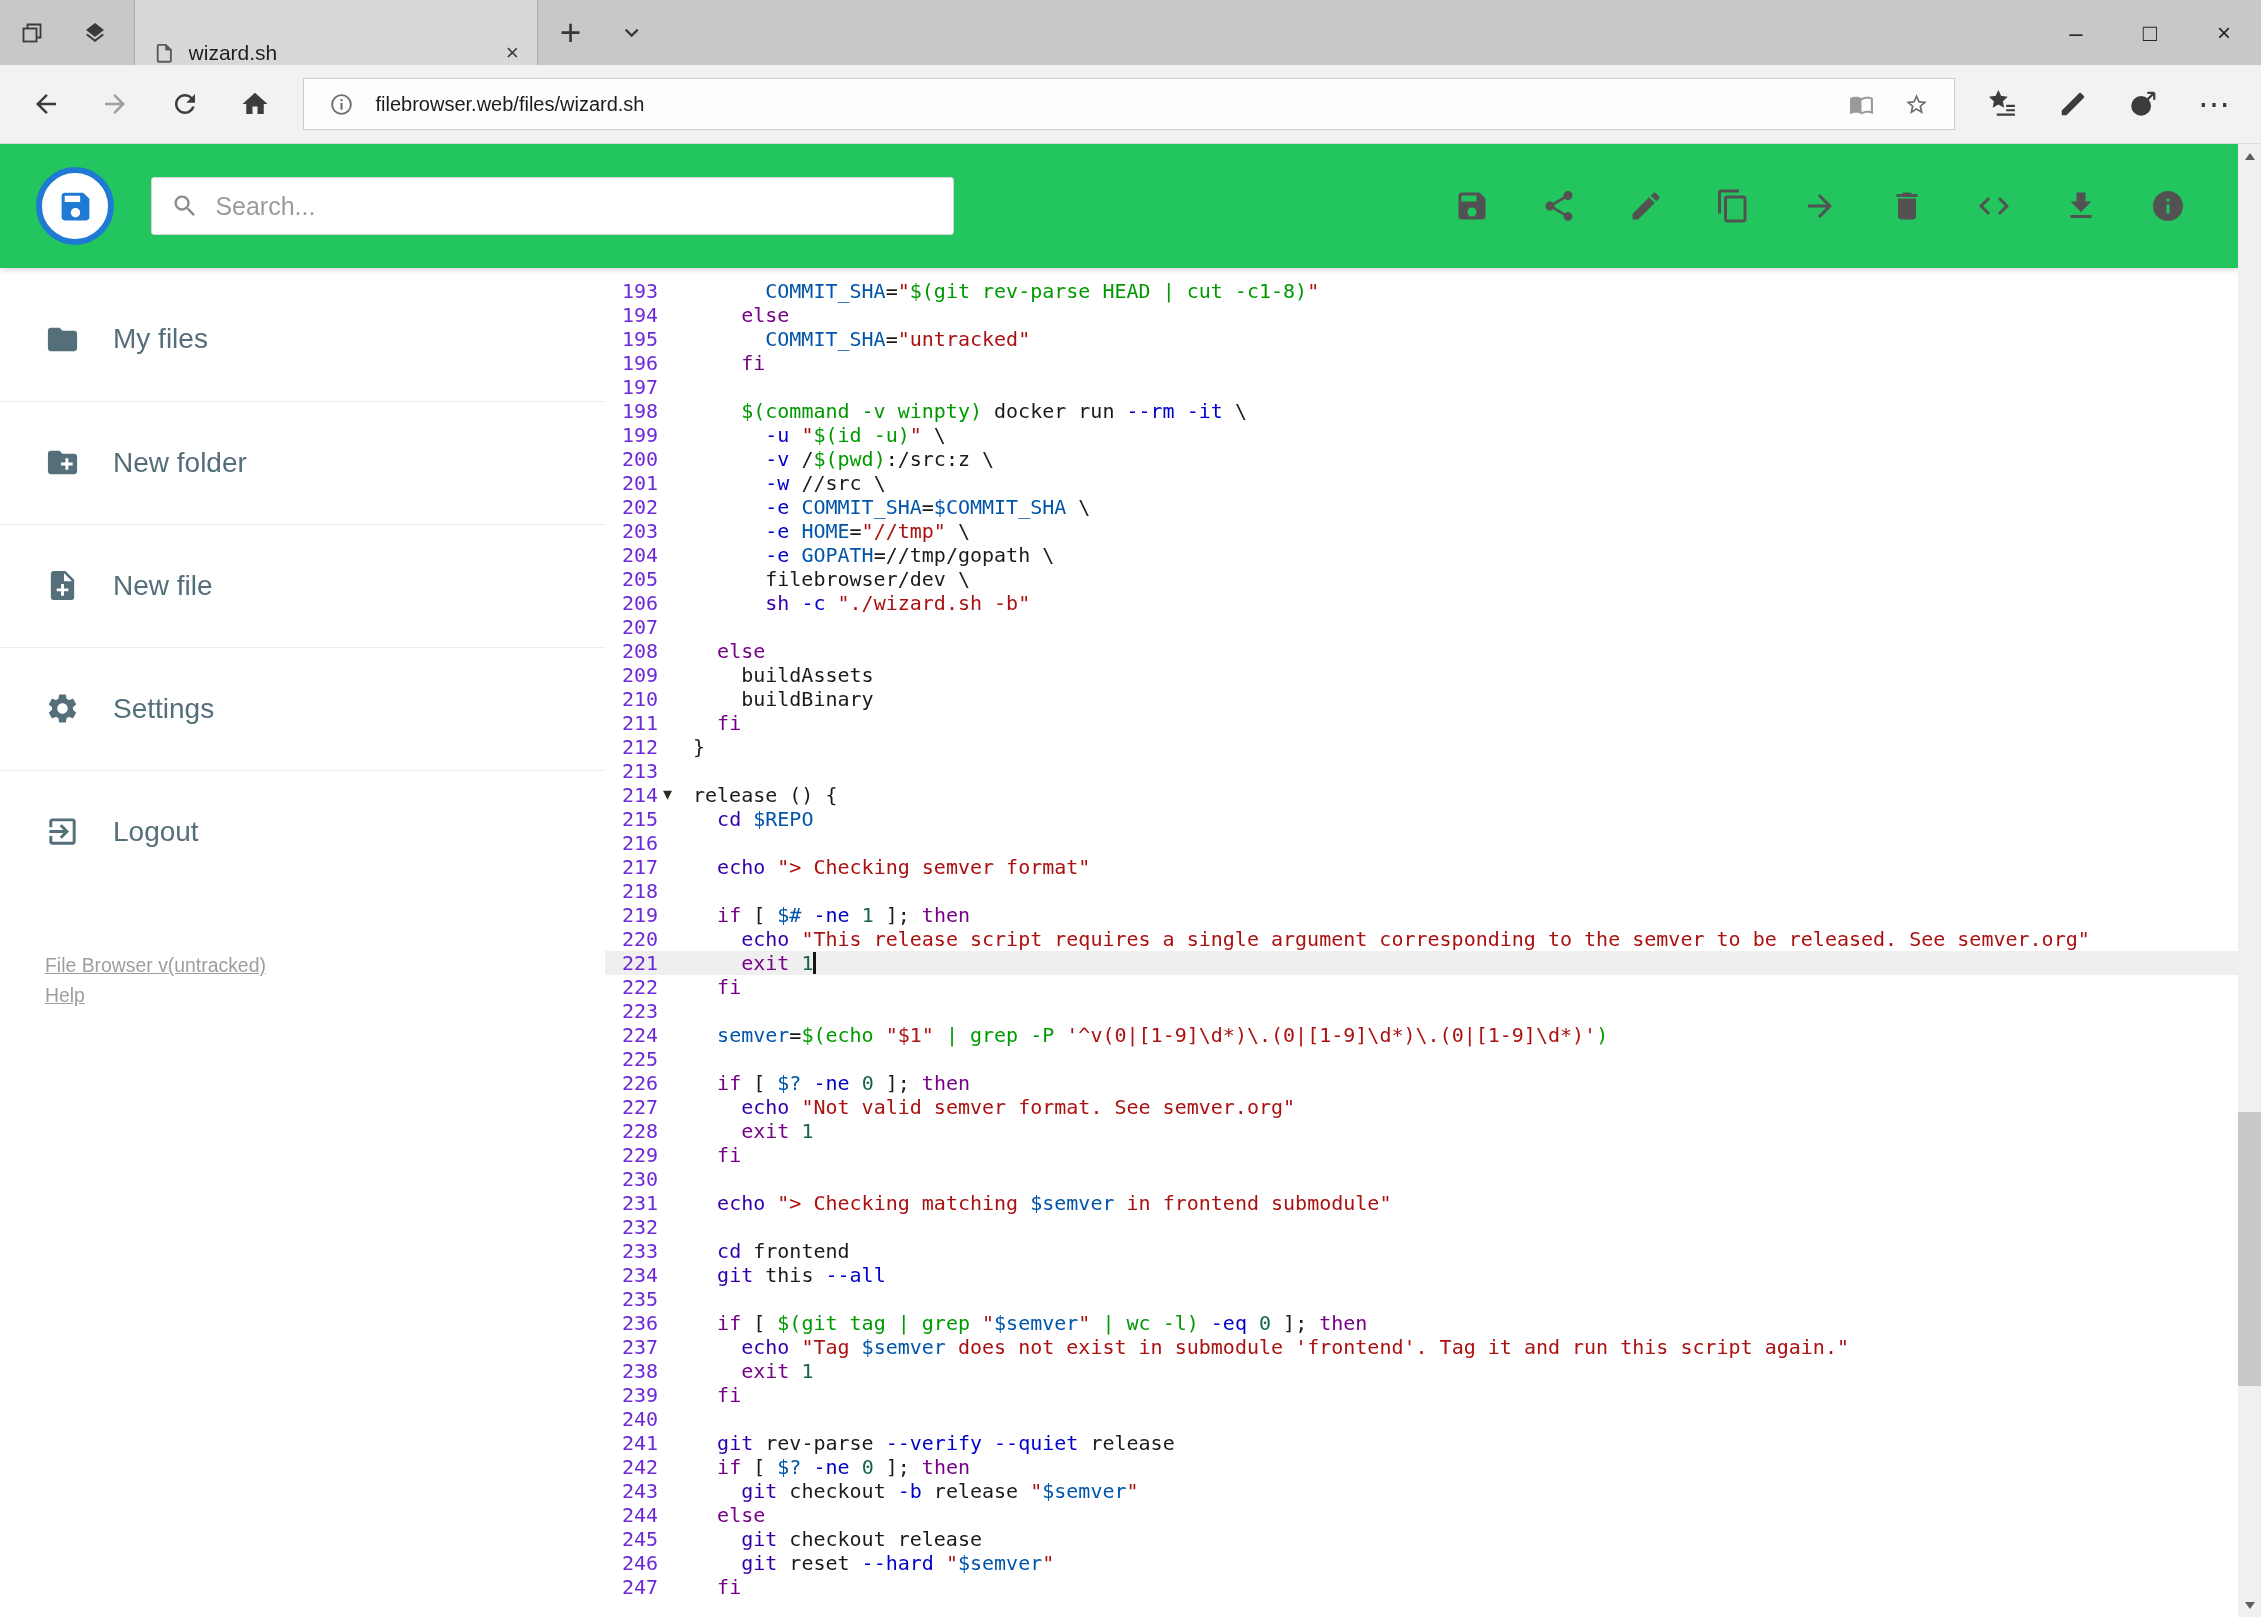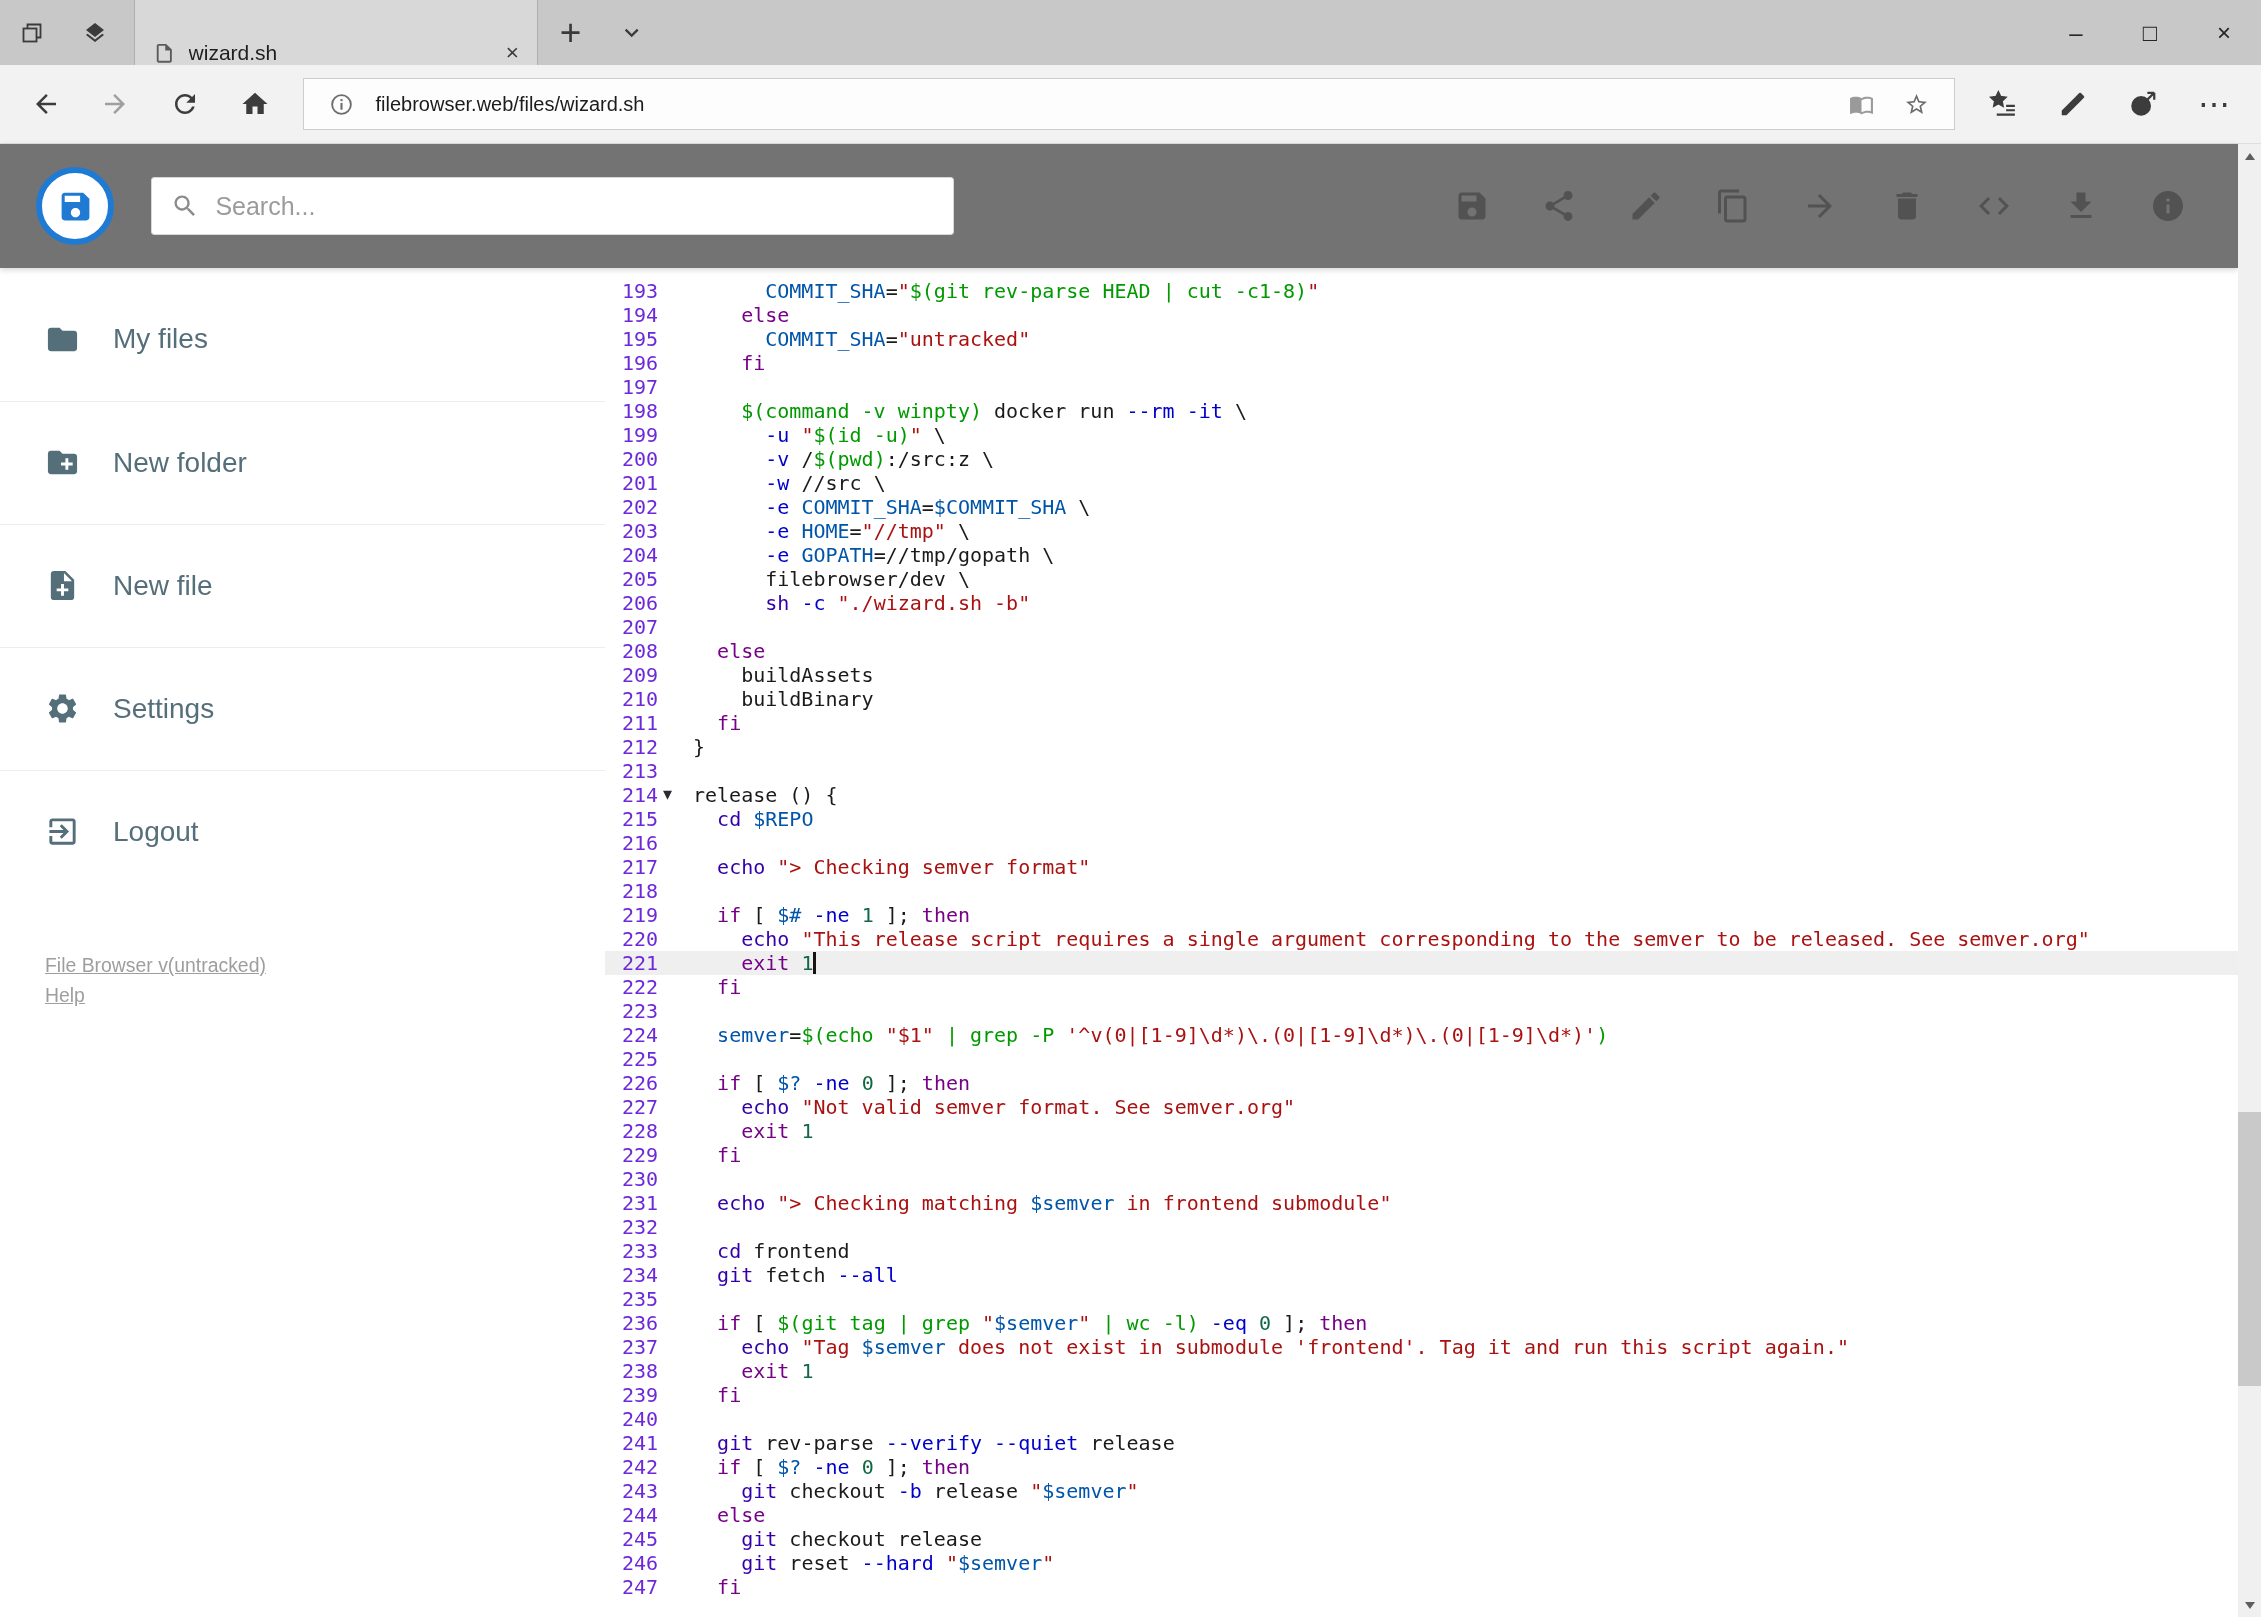--- a/index.html
+++ b/index.html
@@ -30,21 +30,21 @@
     padding:0 16px;gap:13px;margin:0 11.3px;}
   .addr-icon{width:42px;height:42px;display:flex;align-items:center;justify-content:center;color:#6d6d6d;flex:none;}
   .addr-icon svg{width:25px;height:25px;}
   .url{font-size:20px;color:#1c1c1c;flex:1;white-space:nowrap;overflow:hidden;}
   .url .path{color:#1c1c1c;}
   .more-btn{width:68px;height:65px;display:flex;align-items:center;justify-content:center;
     font-size:32px;color:#3c3c3c;flex:none;}
 
   
   .page{position:relative;height:1473px;background:#fff;}
-  .app-header{height:124px;background:#737373;display:flex;align-items:center;padding-left:36px;
+  .app-header{height:124px;background:#22c55e;display:flex;align-items:center;padding-left:36px;
     position:relative;z-index:2;box-shadow:0 1.6px 5.7px rgba(0,0,0,.16);margin-right:22.6px;}
   .logo{width:78px;height:78px;border-radius:50%;border:6.5px solid #1f7ad4;background:#fff;
     display:flex;align-items:center;justify-content:center;flex:none;}
   .logo svg{width:37px;height:37px;fill:#1f7ad4;}
   .search{margin-left:37px;width:803px;height:58px;border:0.8px solid #d8d8d8;border-radius:3.2px;background:#fff;
     display:flex;align-items:center;padding:0 19.4px;gap:16px;}
   .search svg{width:28px;height:28px;fill:#8b8b8b;flex:none;}
   .search input{flex:1;border:none;outline:none;font-size:25px;color:#333;background:transparent;
     font-family:"Liberation Sans",sans-serif;}
   .search input::placeholder{color:#9b9b9b;}
@@ -328,21 +328,21 @@
           <div class="cm-row"><span class="cm-gutter">224</span><span class="cm-code"><span class="t-p">  </span><span class="t-d">semver</span><span class="t-p">=</span><span class="t-q">$(echo </span><span class="t-s">"$1"</span><span class="t-q"> | grep -P </span><span class="t-s">'^v(0|[1-9]\d*)\.(0|[1-9]\d*)\.(0|[1-9]\d*)'</span><span class="t-q">)</span></span></div>
           <div class="cm-row"><span class="cm-gutter">225</span><span class="cm-code"></span></div>
           <div class="cm-row"><span class="cm-gutter">226</span><span class="cm-code"><span class="t-p">  </span><span class="t-k">if</span><span class="t-p"> [ </span><span class="t-d">$?</span><span class="t-p"> </span><span class="t-a">-ne</span><span class="t-p"> </span><span class="t-m">0</span><span class="t-p"> ]; </span><span class="t-k">then</span></span></div>
           <div class="cm-row"><span class="cm-gutter">227</span><span class="cm-code"><span class="t-p">    </span><span class="t-b">echo</span><span class="t-p"> </span><span class="t-s">"Not valid semver format. See semver.org"</span></span></div>
           <div class="cm-row"><span class="cm-gutter">228</span><span class="cm-code"><span class="t-p">    </span><span class="t-k">exit</span><span class="t-p"> </span><span class="t-m">1</span></span></div>
           <div class="cm-row"><span class="cm-gutter">229</span><span class="cm-code"><span class="t-p">  </span><span class="t-k">fi</span></span></div>
           <div class="cm-row"><span class="cm-gutter">230</span><span class="cm-code"></span></div>
           <div class="cm-row"><span class="cm-gutter">231</span><span class="cm-code"><span class="t-p">  </span><span class="t-b">echo</span><span class="t-p"> </span><span class="t-s">"&gt; Checking matching </span><span class="t-d">$semver</span><span class="t-s"> in frontend submodule"</span></span></div>
           <div class="cm-row"><span class="cm-gutter">232</span><span class="cm-code"></span></div>
           <div class="cm-row"><span class="cm-gutter">233</span><span class="cm-code"><span class="t-p">  </span><span class="t-b">cd</span><span class="t-p"> frontend</span></span></div>
-          <div class="cm-row"><span class="cm-gutter">234</span><span class="cm-code"><span class="t-p">  </span><span class="t-b">git</span><span class="t-p"> fetch </span><span class="t-a">--all</span></span></div>
+          <div class="cm-row"><span class="cm-gutter">234</span><span class="cm-code"><span class="t-p">  </span><span class="t-b">git</span><span class="t-p"> this </span><span class="t-a">--all</span></span></div>
           <div class="cm-row"><span class="cm-gutter">235</span><span class="cm-code"></span></div>
           <div class="cm-row"><span class="cm-gutter">236</span><span class="cm-code"><span class="t-p">  </span><span class="t-k">if</span><span class="t-p"> [ </span><span class="t-q">$(git tag | grep </span><span class="t-s">"</span><span class="t-d">$semver</span><span class="t-s">"</span><span class="t-q"> | wc -l)</span><span class="t-p"> </span><span class="t-a">-eq</span><span class="t-p"> </span><span class="t-m">0</span><span class="t-p"> ]; </span><span class="t-k">then</span></span></div>
           <div class="cm-row"><span class="cm-gutter">237</span><span class="cm-code"><span class="t-p">    </span><span class="t-b">echo</span><span class="t-p"> </span><span class="t-s">"Tag </span><span class="t-d">$semver</span><span class="t-s"> does not exist in submodule 'frontend'. Tag it and run this script again."</span></span></div>
           <div class="cm-row"><span class="cm-gutter">238</span><span class="cm-code"><span class="t-p">    </span><span class="t-k">exit</span><span class="t-p"> </span><span class="t-m">1</span></span></div>
           <div class="cm-row"><span class="cm-gutter">239</span><span class="cm-code"><span class="t-p">  </span><span class="t-k">fi</span></span></div>
           <div class="cm-row"><span class="cm-gutter">240</span><span class="cm-code"></span></div>
           <div class="cm-row"><span class="cm-gutter">241</span><span class="cm-code"><span class="t-p">  </span><span class="t-b">git</span><span class="t-p"> rev-parse </span><span class="t-a">--verify</span><span class="t-p"> </span><span class="t-a">--quiet</span><span class="t-p"> release</span></span></div>
           <div class="cm-row"><span class="cm-gutter">242</span><span class="cm-code"><span class="t-p">  </span><span class="t-k">if</span><span class="t-p"> [ </span><span class="t-d">$?</span><span class="t-p"> </span><span class="t-a">-ne</span><span class="t-p"> </span><span class="t-m">0</span><span class="t-p"> ]; </span><span class="t-k">then</span></span></div>
           <div class="cm-row"><span class="cm-gutter">243</span><span class="cm-code"><span class="t-p">    </span><span class="t-b">git</span><span class="t-p"> checkout </span><span class="t-a">-b</span><span class="t-p"> release </span><span class="t-s">"</span><span class="t-d">$semver</span><span class="t-s">"</span></span></div>
           <div class="cm-row"><span class="cm-gutter">244</span><span class="cm-code"><span class="t-p">  </span><span class="t-k">else</span></span></div>

